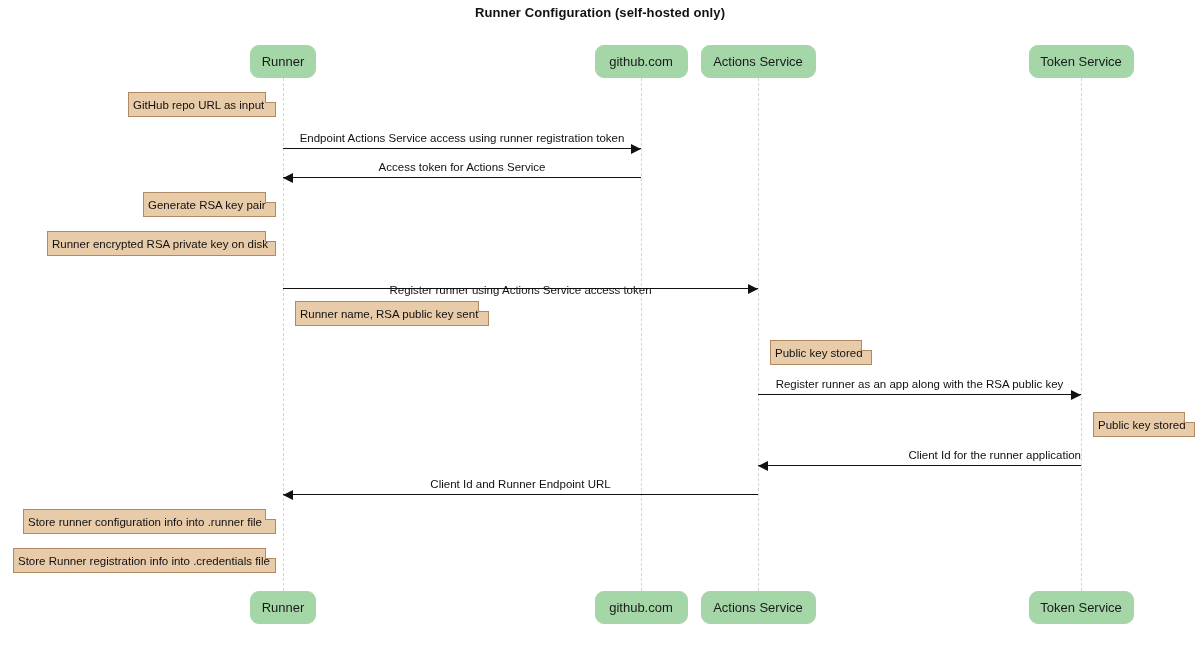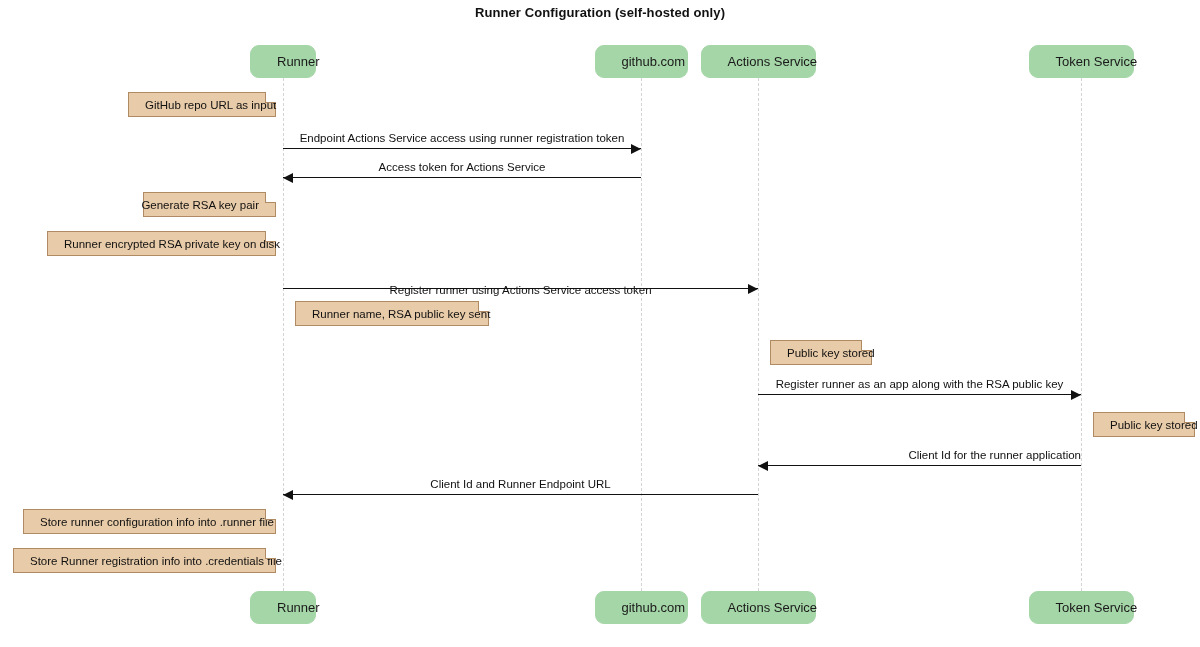--- a/index.html
+++ b/index.html
@@ -25,37 +25,37 @@
     border-left:1px dashed #d4d4d4;
   }
 
   
   .participant{
     position:absolute;
     background:#a5d6a7;
     border:1px solid #a5d6a7;
     border-radius:9px;
     height:33px;
-    display:flex;align-items:center;justify-content:flex-start;
+    display:flex;align-items:center;justify-content:center;
     font-size:13px;color:#1a1a1a;
     box-sizing:border-box;
     white-space:nowrap;
     padding:0 26px;
   }
 
   
   .note{
     position:absolute;
     background:#e8cba8;
     border:1px solid #b08a62;
     height:25px;
     display:flex;align-items:center;
     font-size:11.5px;color:#111111;
     box-sizing:border-box;
-    padding:0 16px;
+    padding:0 4px;
     white-space:nowrap;
   }
   .note .fold{
     position:absolute;top:-1px;right:-1px;
     width:10px;height:10px;
     background:#ffffff;
     border-left:1px solid #b08a62;
     border-bottom:1px solid #b08a62;
   }
 
@@ -139,21 +139,21 @@
       <div class="msg-label" style="left: 758px; width: 323px; top: 449px; text-align: right;">Client Id for the runner application</div>
       <div class="msg-line" style="left: 283px; top: 494px; width: 475px;"></div>
       <div class="arrowhead left" style="top: 490px; left: 283px;"></div>
       <div class="msg-label" style="left: 283px; width: 475px; top: 478px;">Client Id and Runner Endpoint URL</div>
     </div>
   <div id="notes">
       <div class="note" style="left: 128px; top: 92px; width: 148px;">
         <span>GitHub repo URL as input</span>
         <span class="fold"></span>
       </div>
-      <div class="note" style="left: 143px; top: 192px; width: 133px; justify-content: flex-end;">
+      <div class="note" style="left: 143px; top: 192px; width: 133px;">
         <span>Generate RSA key pair</span>
         <span class="fold"></span>
       </div>
       <div class="note" style="left: 47px; top: 231px; width: 229px;">
         <span>Runner encrypted RSA private key on disk</span>
         <span class="fold"></span>
       </div>
       <div class="note" style="left: 295px; top: 301px; width: 194px;">
         <span>Runner name, RSA public key sent</span>
         <span class="fold"></span>

